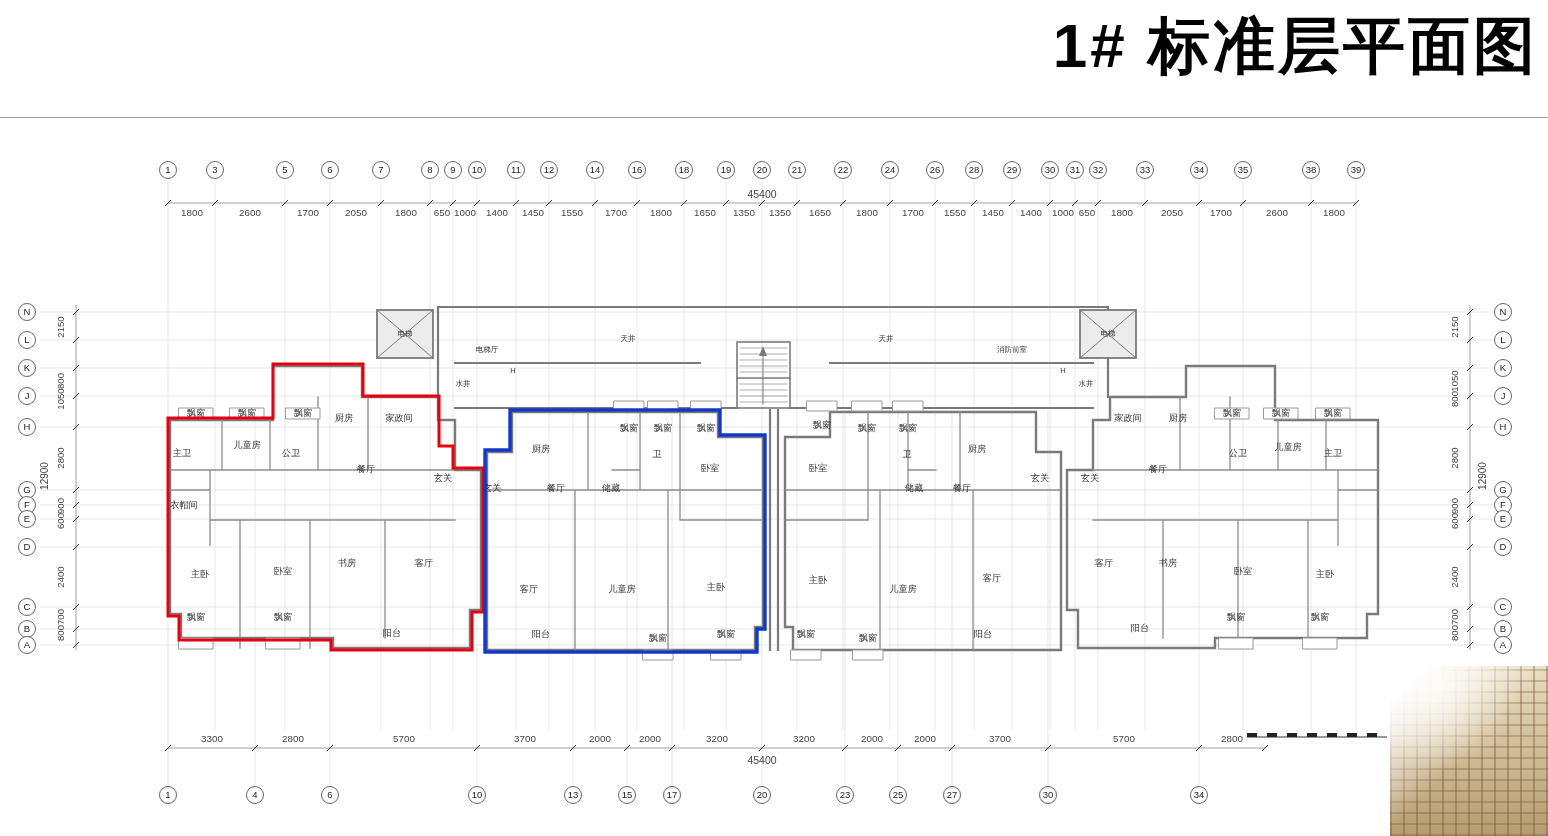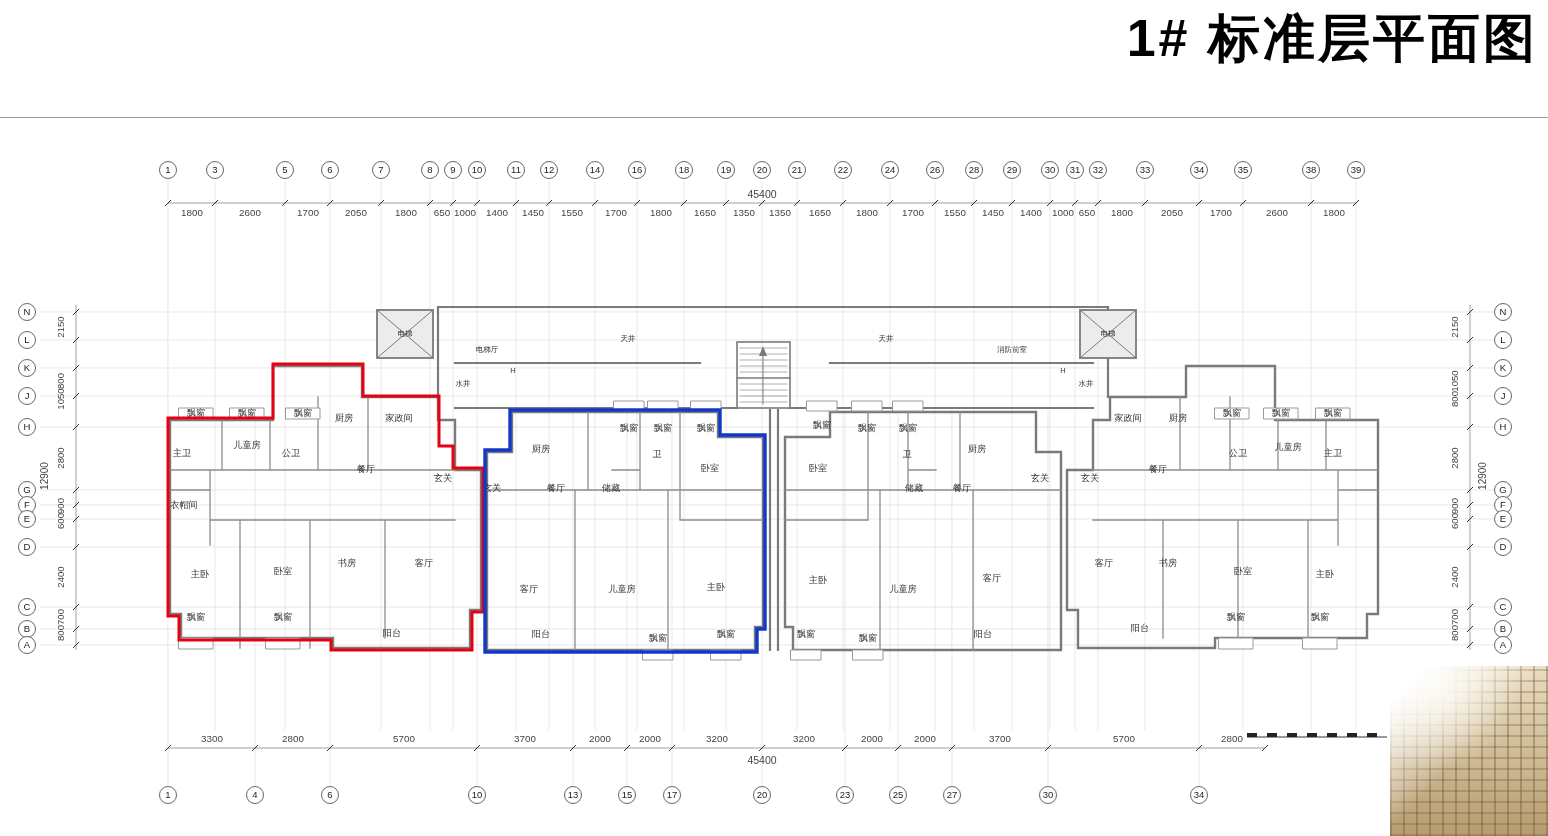--- a/index.html
+++ b/index.html
@@ -1,18 +1,18 @@
 <!DOCTYPE html>
 <html><head>
 <meta charset="utf-8">
 <style>
   html,body{margin:0;padding:0;background:#fff;}
   #stage{position:relative;width:1548px;height:836px;overflow:hidden;background:#fff;
          font-family:"Liberation Sans","DejaVu Sans",sans-serif;}
-  #title{position:absolute;top:4px;right:10px;font-size:52px;font-weight:900;color:#000;
+  #title{position:absolute;top:4px;right:10px;font-size:62px;font-weight:900;color:#000;
          letter-spacing:3px;white-space:nowrap;}
   #header-rule{position:absolute;top:117px;left:0;width:100%;height:1px;background:#9a9a9a;}
   #plan-svg{position:absolute;top:0;left:0;}
   #photo{position:absolute;right:0;bottom:0;width:158px;height:170px;
     background:
       linear-gradient(315deg, rgba(255,255,255,0) 50%, #ffffff 90%),
       radial-gradient(circle at 30% 12%, #f6f0e0 0%, rgba(246,240,224,0) 45%),
       repeating-linear-gradient(90deg, rgba(112,82,48,.38) 0 2px, rgba(0,0,0,0) 2px 13px),
       repeating-linear-gradient(0deg, rgba(112,82,48,.30) 0 2px, rgba(0,0,0,0) 2px 11px),
       linear-gradient(180deg,#e9ddc0,#b69c70);}

